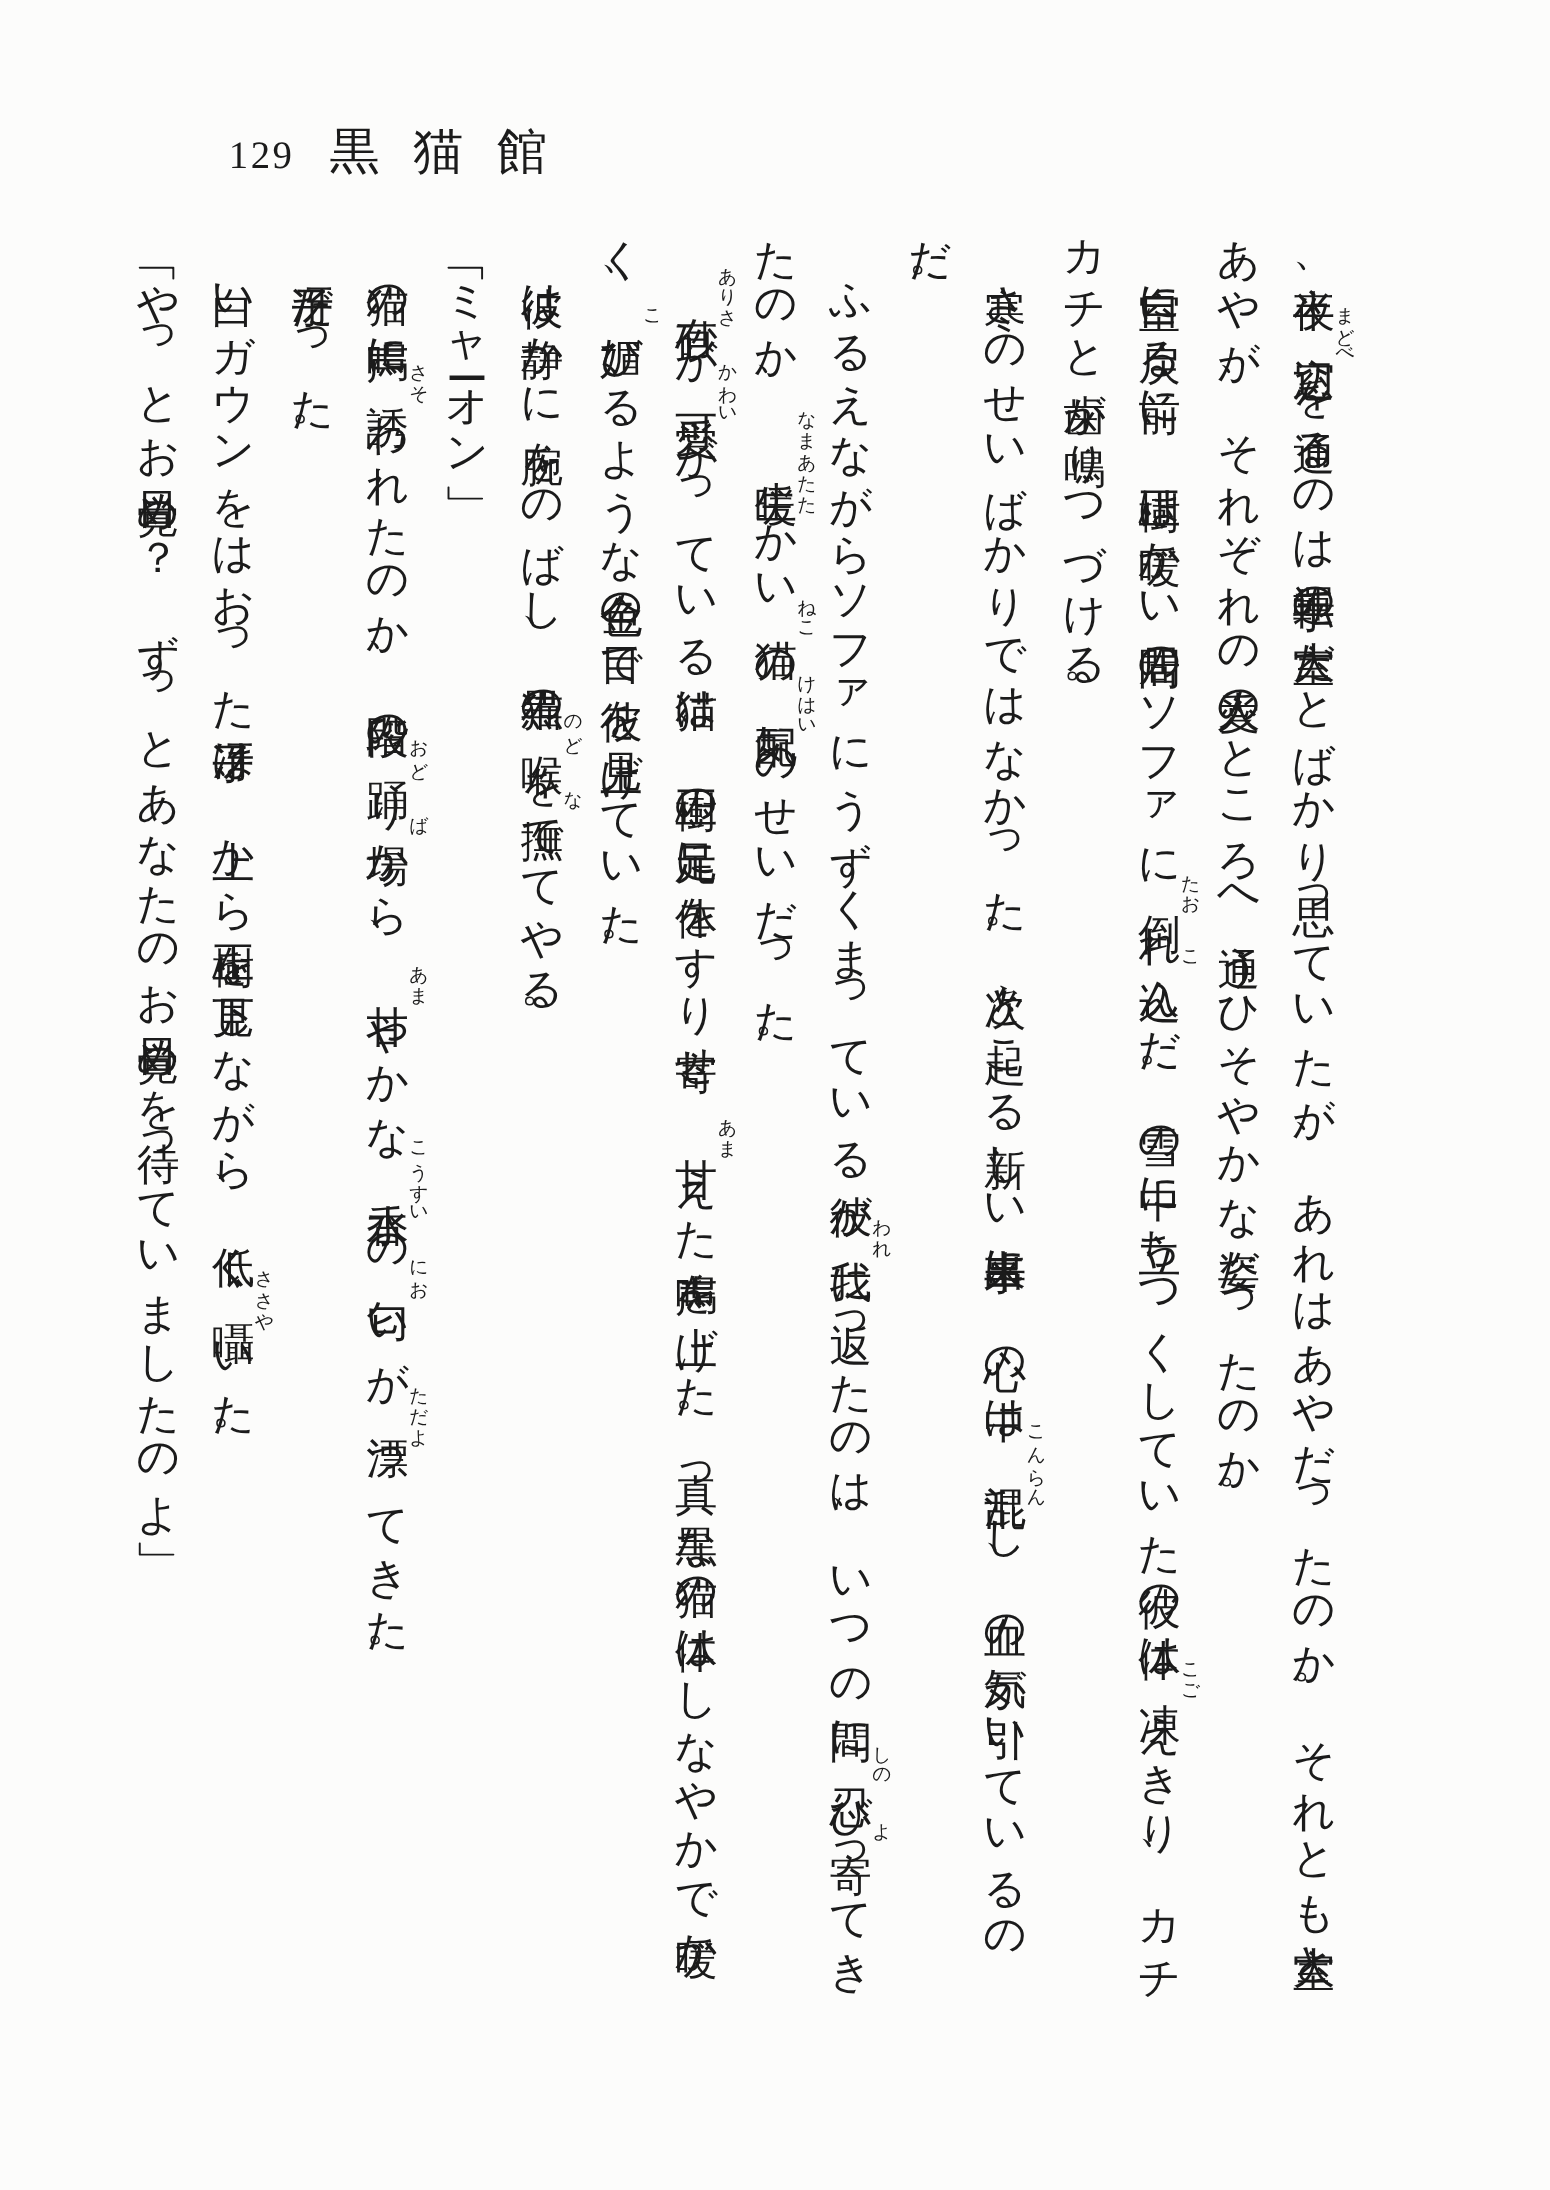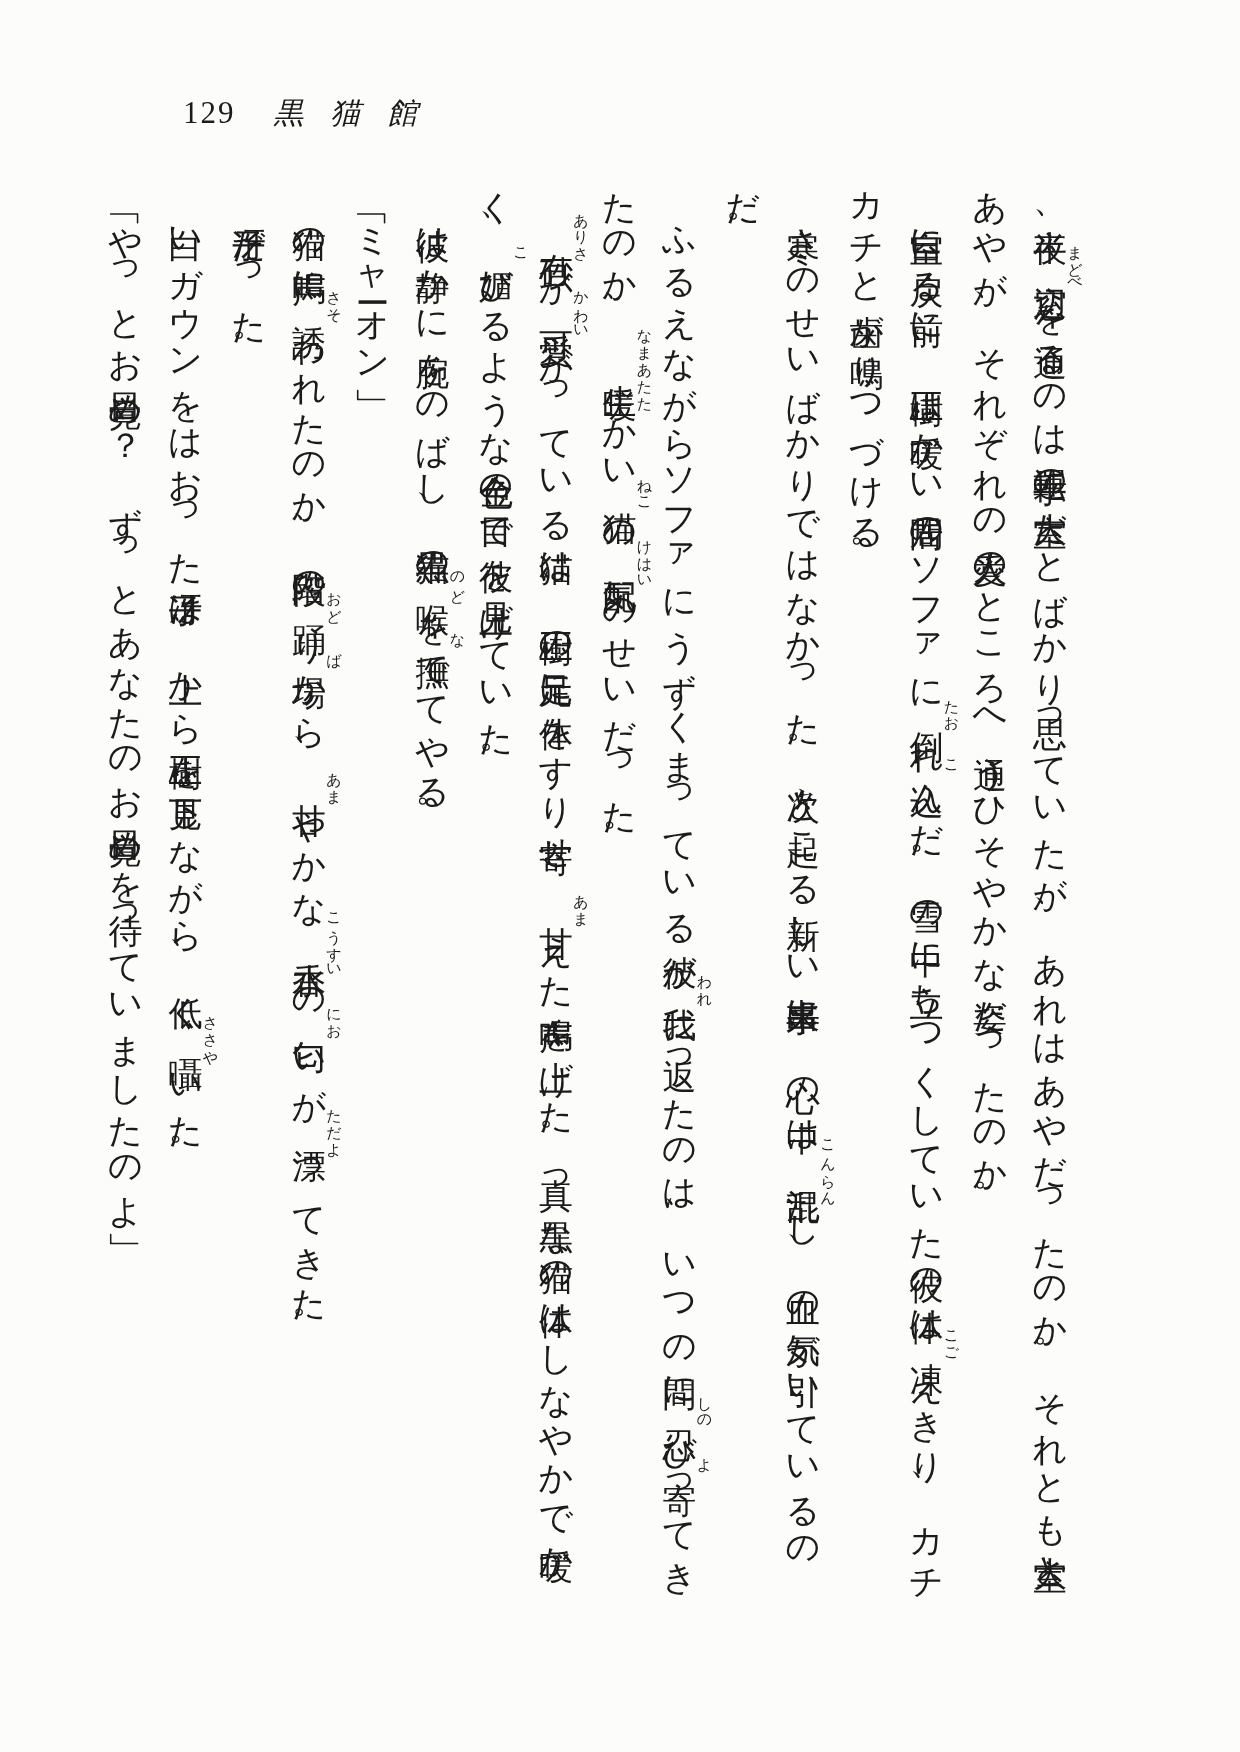--- a/index.html
+++ b/index.html
@@ -21,24 +21,23 @@
     display: flex;
     align-items: baseline;
     white-space: nowrap;
   }
   .page-number {
     font-size: 31px;
     letter-spacing: 2px;
     text-align: right;
   }
   .running-title {
-    margin-left: 38px;
-    font-size: 30px;
+    margin-left: 28px;
+    font-size: 40px;
     letter-spacing: 27px;
-    font-style: italic;
   }
 
   
   .text-block {
     position: absolute;
     top: 168px;
     right: 157px;
     width: 962px;
     height: 1436px;
     writing-mode: vertical-rl;

